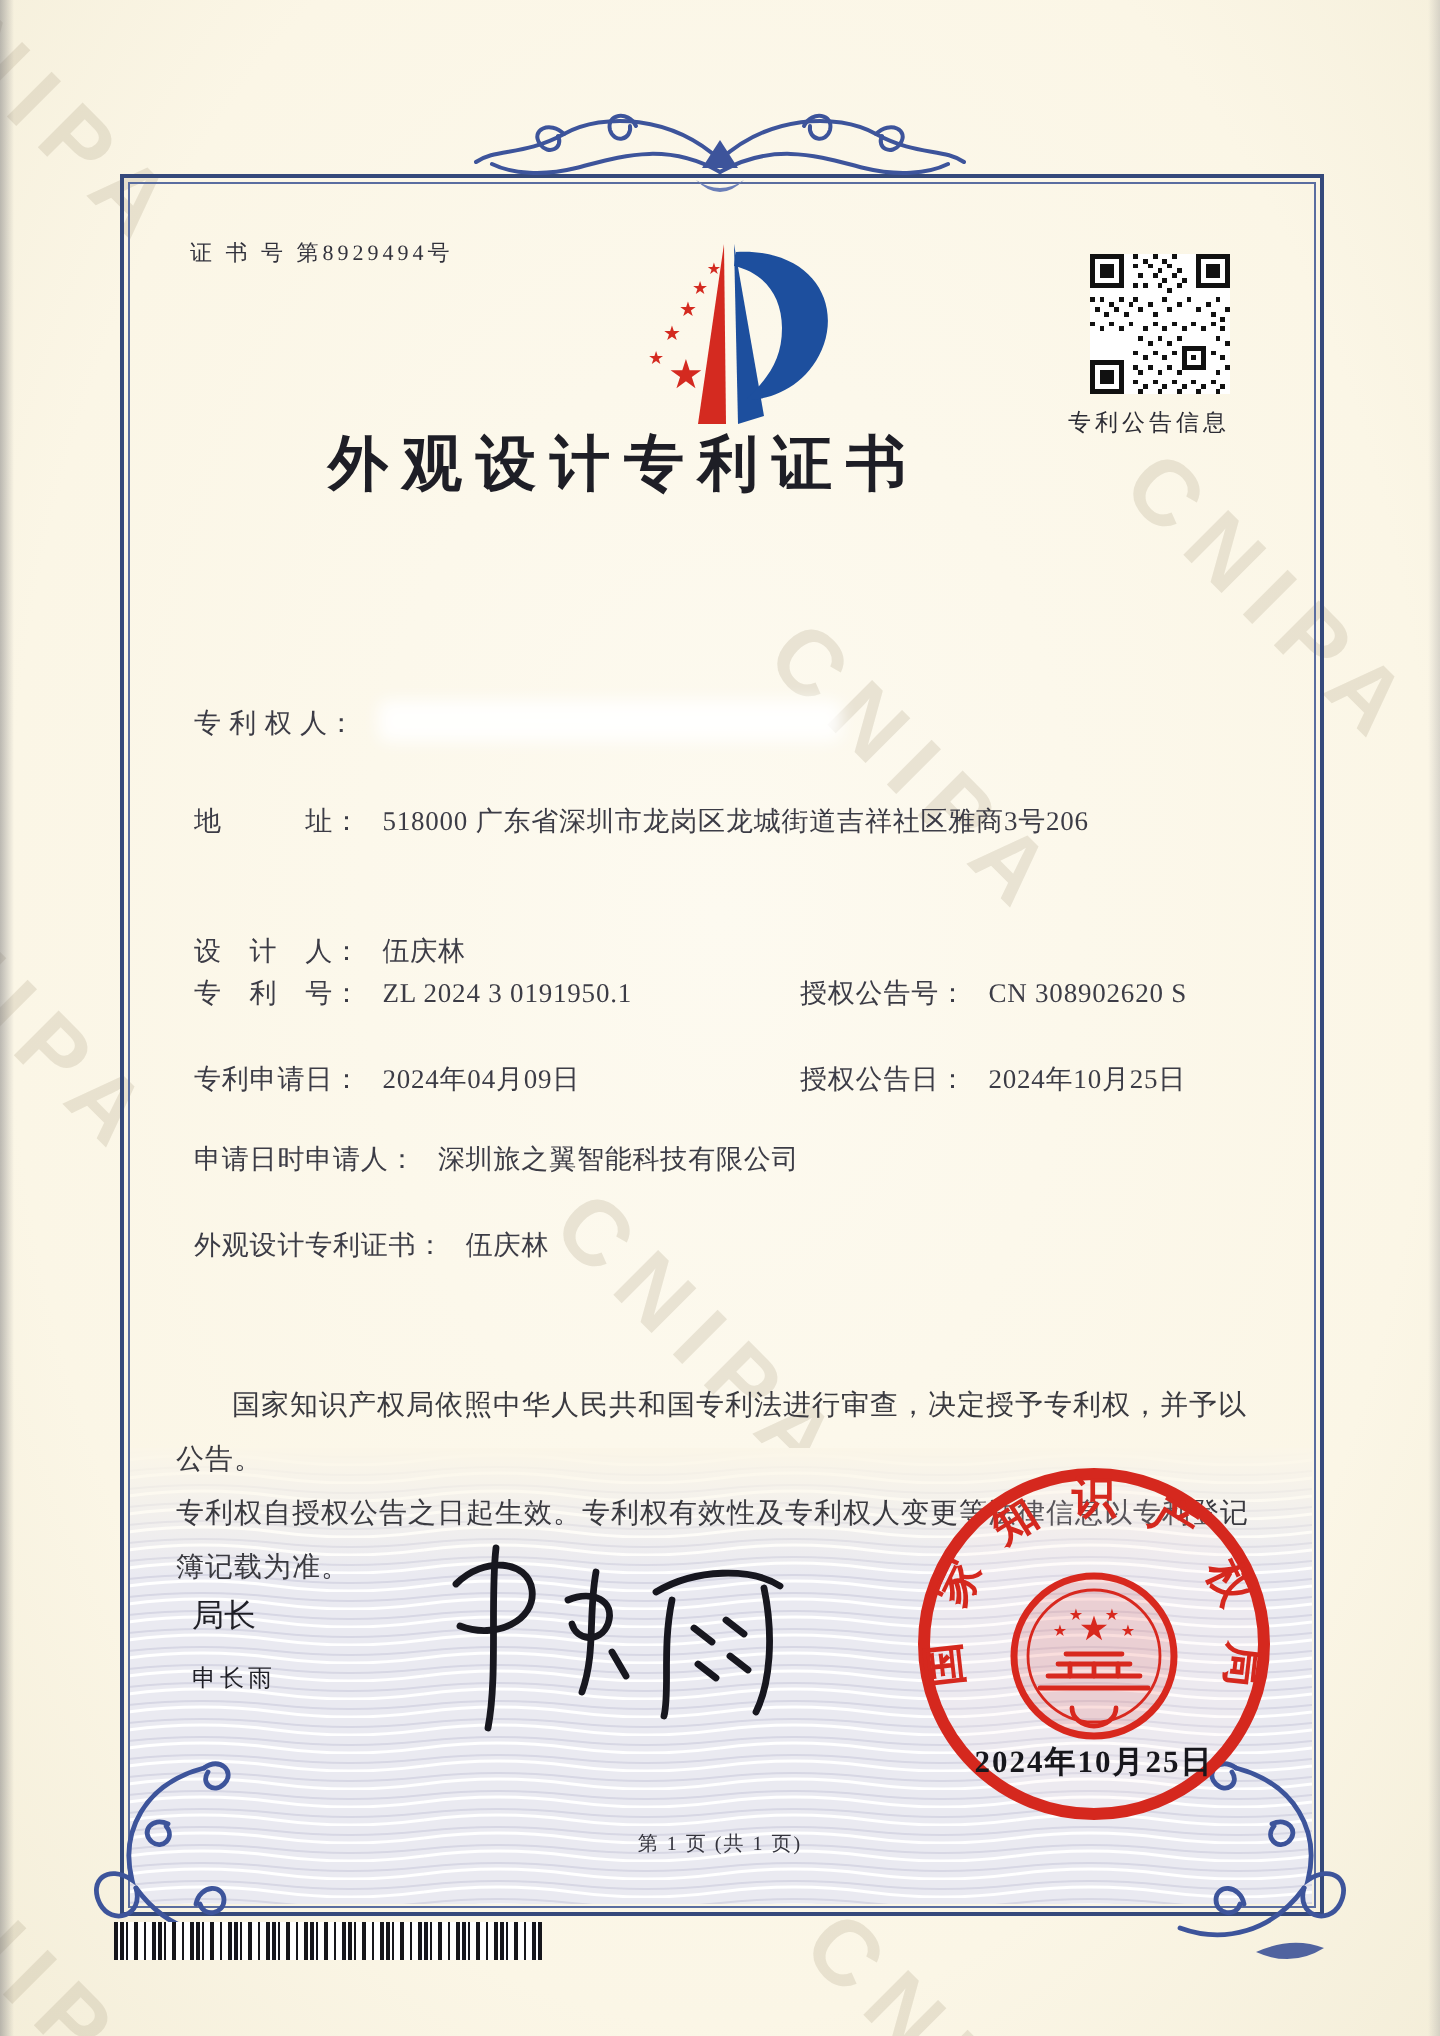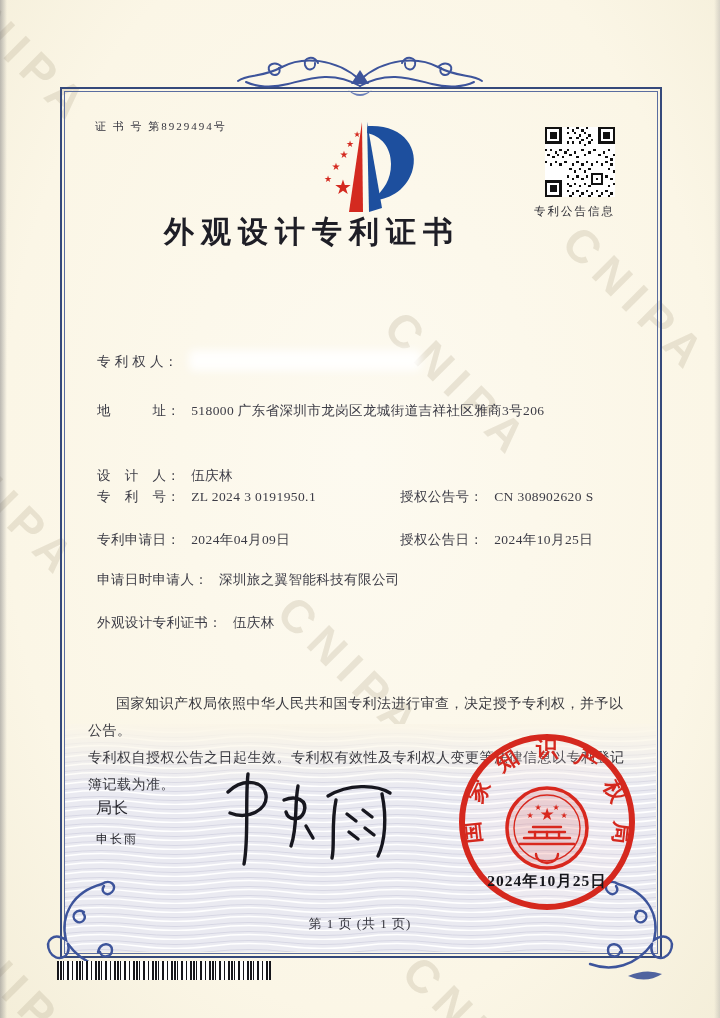--- a/index.html
+++ b/index.html
@@ -34,21 +34,21 @@
   .redact{display:inline-block;width:232px;height:21px;vertical-align:-5px;
           background:rgba(255,255,255,.9);filter:blur(4px);border-radius:5px;}
   .para{position:absolute;left:88px;top:690px;width:548px;font-size:14px;
         line-height:27px;color:#3a3a40;letter-spacing:.5px;}
   .para .l1{text-indent:28px;}
   .sigtitle{position:absolute;left:96px;top:798px;font-size:16px;color:#1f1f26;
             font-family:"Liberation Sans","DejaVu Sans",sans-serif;}
   .signame{position:absolute;left:96px;top:831px;font-size:12px;color:#1f1f26;
            font-family:"Liberation Sans","DejaVu Sans",sans-serif;letter-spacing:2px;}
   .footer{position:absolute;left:0;top:915px;width:720px;text-align:center;
-          font-size:13px;color:#33333c;letter-spacing:1px;}
+          font-size:10px;color:#33333c;letter-spacing:1px;}
   .barcode{position:absolute;left:57px;top:961px;width:214px;height:19px;background:#fff;
     background-image:repeating-linear-gradient(90deg,
       #16161b 0 2px,#fff 2px 3px,#16161b 3px 5px,#fff 5px 6px,
       #16161b 6px 7px,#fff 7px 10px,#16161b 10px 12px,#fff 12px 15px,
       #16161b 15px 16px,#fff 16px 19px);}
 </style>
 </head>
 <body>
 
 <div class="page">

